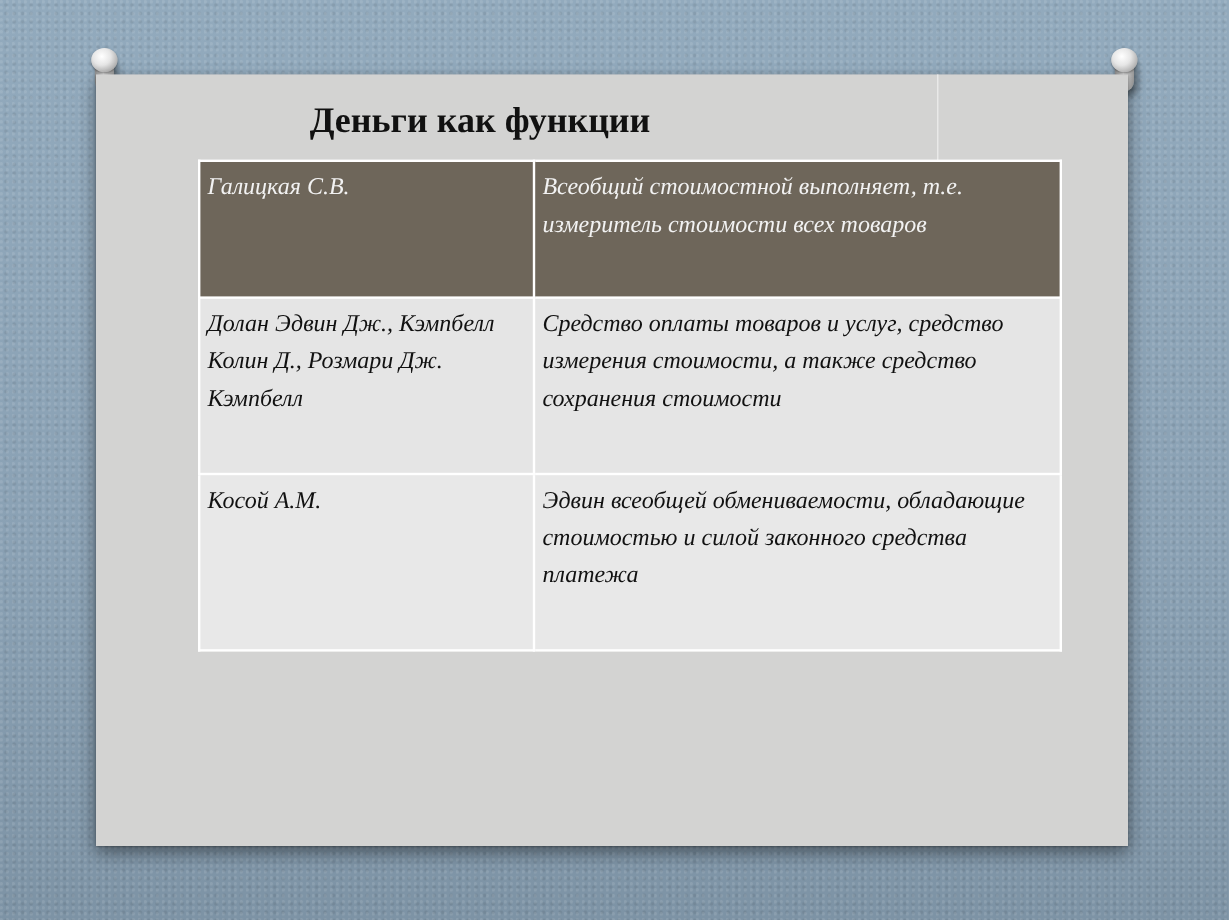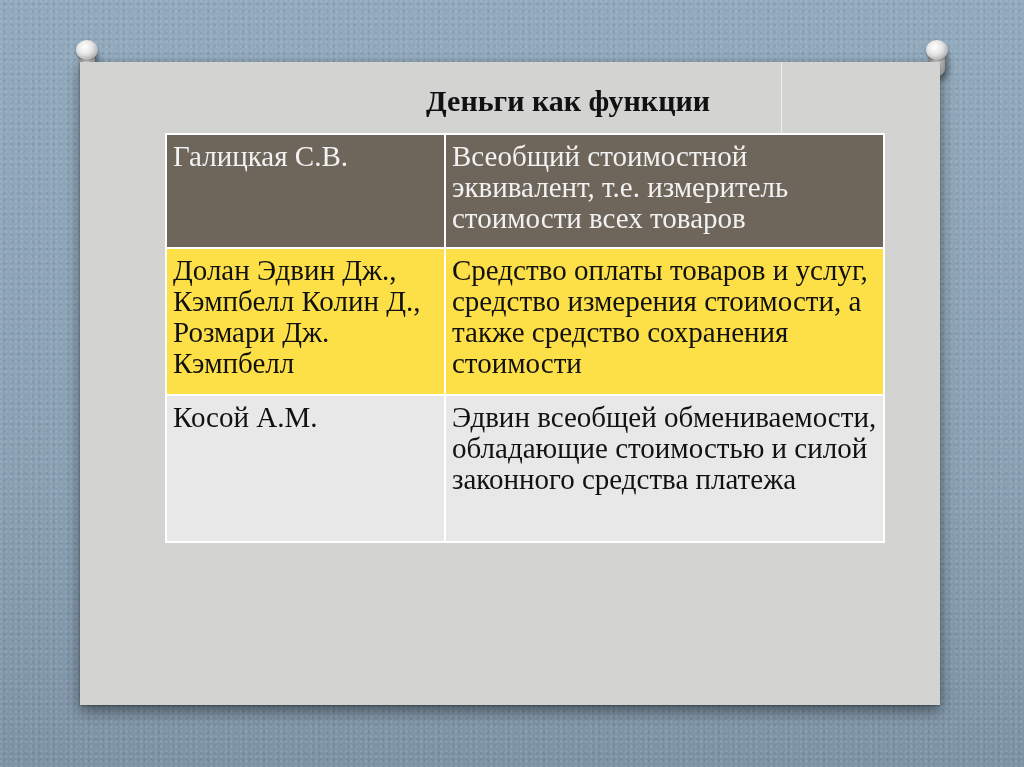--- a/index.html
+++ b/index.html
@@ -16,21 +16,21 @@
   .slide {
     position: absolute; left: 80px; top: 62px; width: 860px; height: 643px;
     background: #d3d3d2;
     box-shadow: 0 6px 14px rgba(0,0,0,0.45), 0 1px 2px rgba(0,0,0,0.3);
   }
   .slide-divider {
     position: absolute; left: 701px; top: 0; width: 1px; height: 72px;
     background: #eeeeee;
   }
   .title {
-    position: absolute; left: 0; top: 22px; width: 620px; text-align: right;
+    position: absolute; left: 0; top: 22px; width: 620px; text-align: center;
     font-family: "Liberation Serif", "DejaVu Serif", serif;
     font-weight: bold; font-size: 30px; color: #111111;
     padding-left: 10px;
   }
   .pin {
     position: absolute; width: 34px; height: 44px;
   }
   .pin-head {
     position: absolute; left: 6px; top: 0; width: 22px; height: 20px; border-radius: 50%;
     background: radial-gradient(circle at 40% 35%, #ffffff 0%, #e6e6e6 40%, #a8a8a8 80%, #7a7a7a 100%);
@@ -42,27 +42,28 @@
     box-shadow: 3px 4px 6px rgba(0,0,0,0.45);
     z-index: -1;
   }
   .table {
     position: absolute; left: 85px; top: 71px; width: 718px;
     border-collapse: collapse; table-layout: fixed;
   }
   .table td {
     border: 2px solid #ffffff; vertical-align: top;
     font-family: "Liberation Serif", "DejaVu Serif", serif;
-    font-size: 29px; line-height: 31px; color: #111111;
+    font-size: 20px; line-height: 31px; color: #111111;
     padding: 6px 6px 4px 6px;
+    font-style: italic;
   }
   .table col.c1 { width: 279px; }
   .table col.c2 { width: 439px; }
   .row-header td { background: #6e665a; color: #f2f2f2; height: 102px; }
-  .row-a td { background: #fde047; }
+  .row-a td { background: #e5e5e5; }
   .row-b td { background: #e8e8e8; margin-left: 32px; }
   .row-1 td { height: 135px; }
   .row-2 td { height: 135px; }
   .row-3 td { height: 155px; background: #d6d5d3; }
 </style>
 </head>
 <body>
 
 <div class="pin" style="left:70px; top:40px;">
   <div class="pin-shaft"></div>
@@ -74,21 +75,21 @@
   <div class="title">Деньги как функции</div>
 
   <table class="table">
     <colgroup>
         <col class="c1">
         <col class="c2">
       </colgroup>
     <tbody>
         <tr class="row-header">
       <td>Галицкая С.В.</td>
-      <td>Всеобщий стоимостной эквивалент, т.е. измеритель стоимости всех товаров</td>
+      <td>Всеобщий стоимостной выполняет, т.е. измеритель стоимости всех товаров</td>
     </tr>
     <tr class="row-a row-1">
       <td>Долан Эдвин Дж., Кэмпбелл Колин Д., Розмари Дж. Кэмпбелл</td>
       <td>Средство оплаты товаров и услуг, средство измерения стоимости, а также средство сохранения стоимости</td>
     </tr>
     <tr class="row-b row-2">
       <td>Косой А.М.</td>
       <td>Эдвин всеобщей обмениваемости, обладающие стоимостью и силой законного средства платежа</td>
     </tr>
   </tbody>

